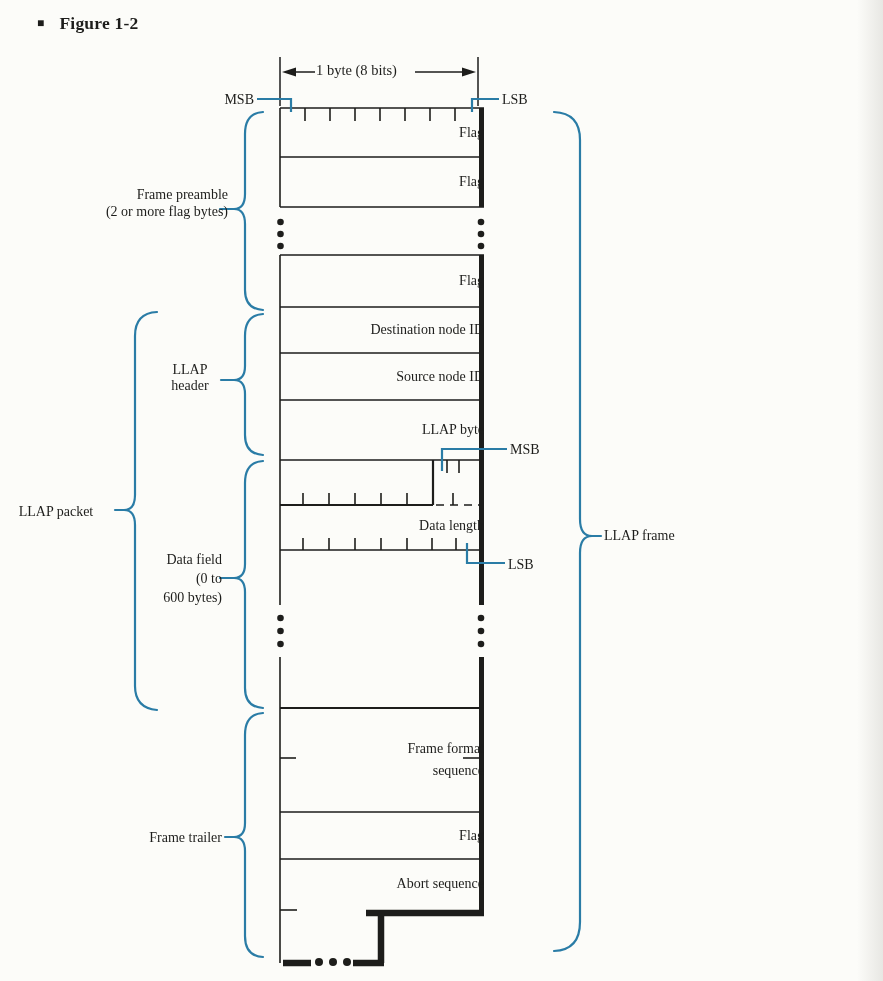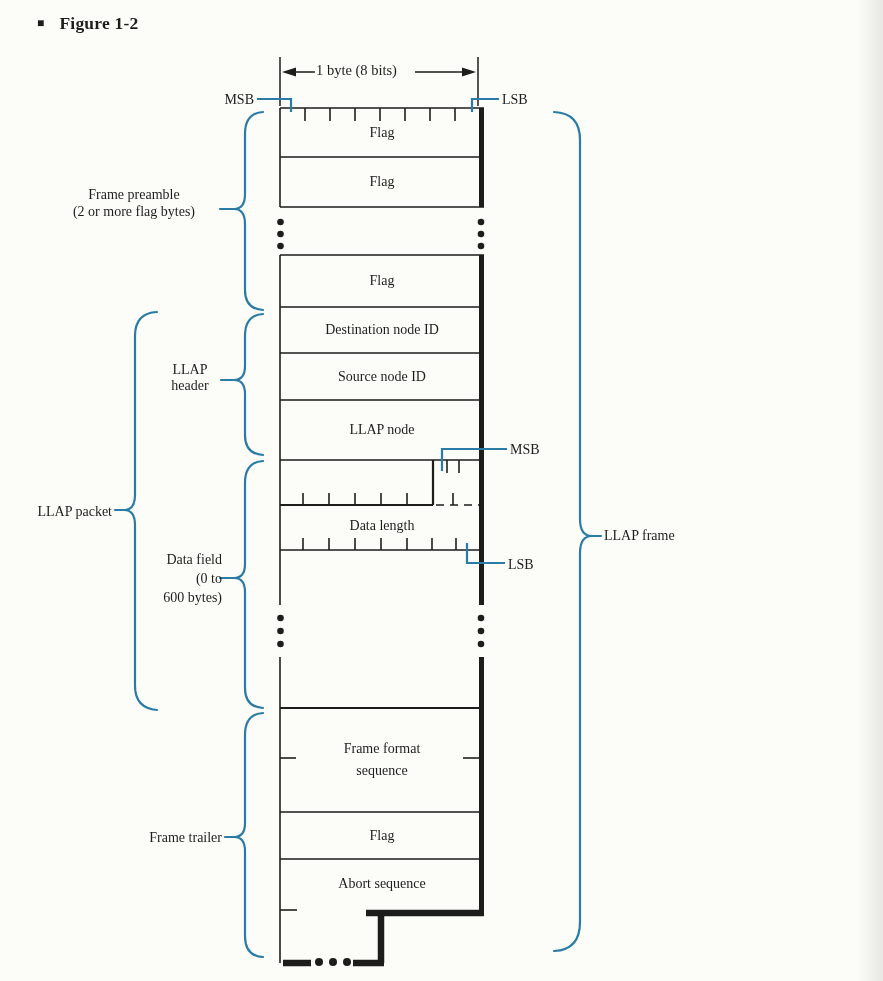--- a/index.html
+++ b/index.html
@@ -21,25 +21,25 @@
   .t{position:absolute;font-size:14px;line-height:17px;white-space:pre;}
   .ctr{text-align:center;}
   .rt{text-align:right;}
   #figure-caption{
     position:absolute;left:37px;top:13px;
     font-size:17.5px;letter-spacing:0.2px;
     display:flex;align-items:baseline;
   }
   #figure-caption .bullet{font-size:12px;margin-right:15px;position:relative;top:-2px;}
   #figure-caption .fig-label{font-weight:bold;}
-  .cell{left:280px;width:204px;}
+  .cell{left:280px;width:204px;text-align:right;}
   #byte-label{left:316px;top:62px;width:100px;text-align:left;font-size:14.5px;}
-  #lbl-preamble{left:40px;top:187px;width:188px;line-height:16.5px;text-align:center;}
+  #lbl-preamble{left:40px;top:187px;width:188px;line-height:16.5px;}
   #lbl-header{left:150px;top:362px;width:80px;line-height:15.5px;text-align:center;}
-  #lbl-packet{left:0px;top:503px;width:112px;}
+  #lbl-packet{left:0px;top:503px;width:112px;text-align:center;}
   #lbl-datafield{left:62px;top:550px;width:160px;line-height:19px;}
   #lbl-trailer{left:60px;top:829px;width:162px;}
   #lbl-llapframe{left:604px;top:527px;}
   #msb-top{left:206px;top:91px;width:48px;}
   #lsb-top{left:502px;top:91px;}
   #msb-mid{left:510px;top:441px;}
   #lsb-mid{left:508px;top:556px;}
   #fcs-label{line-height:22px;}
 </style>
 </head>
@@ -171,21 +171,21 @@
   <div class="t rt" id="msb-top">MSB</div>
   <div class="t" id="lsb-top">LSB</div>
   <div class="t" id="msb-mid">MSB</div>
   <div class="t" id="lsb-mid">LSB</div>
 
   <div class="t ctr cell" style="top:124px">Flag</div>
   <div class="t ctr cell" style="top:173px">Flag</div>
   <div class="t ctr cell" style="top:272px">Flag</div>
   <div class="t ctr cell" style="top:321px">Destination node ID</div>
   <div class="t ctr cell" style="top:368px">Source node ID</div>
-  <div class="t ctr cell" style="top:421px">LLAP node</div>
+  <div class="t ctr cell" style="top:421px">LLAP byte</div>
   <div class="t ctr cell" style="top:517px">Data length</div>
   <div class="t ctr cell" id="fcs-label" style="top:738px"><span>Frame format</span><br><span>sequence</span></div>
   <div class="t ctr cell" style="top:827px">Flag</div>
   <div class="t ctr cell" style="top:875px">Abort sequence</div>
 
   <div class="t rt" id="lbl-preamble"><span>Frame preamble</span><br><span>(2 or more flag bytes)</span></div>
   <div class="t rt" id="lbl-header"><span>LLAP</span><br><span>header</span></div>
   <div class="t rt" id="lbl-packet">LLAP packet</div>
   <div class="t rt" id="lbl-datafield"><span>Data field</span><br><span>(0 to</span><br><span>600 bytes)</span></div>
   <div class="t rt" id="lbl-trailer">Frame trailer</div>

